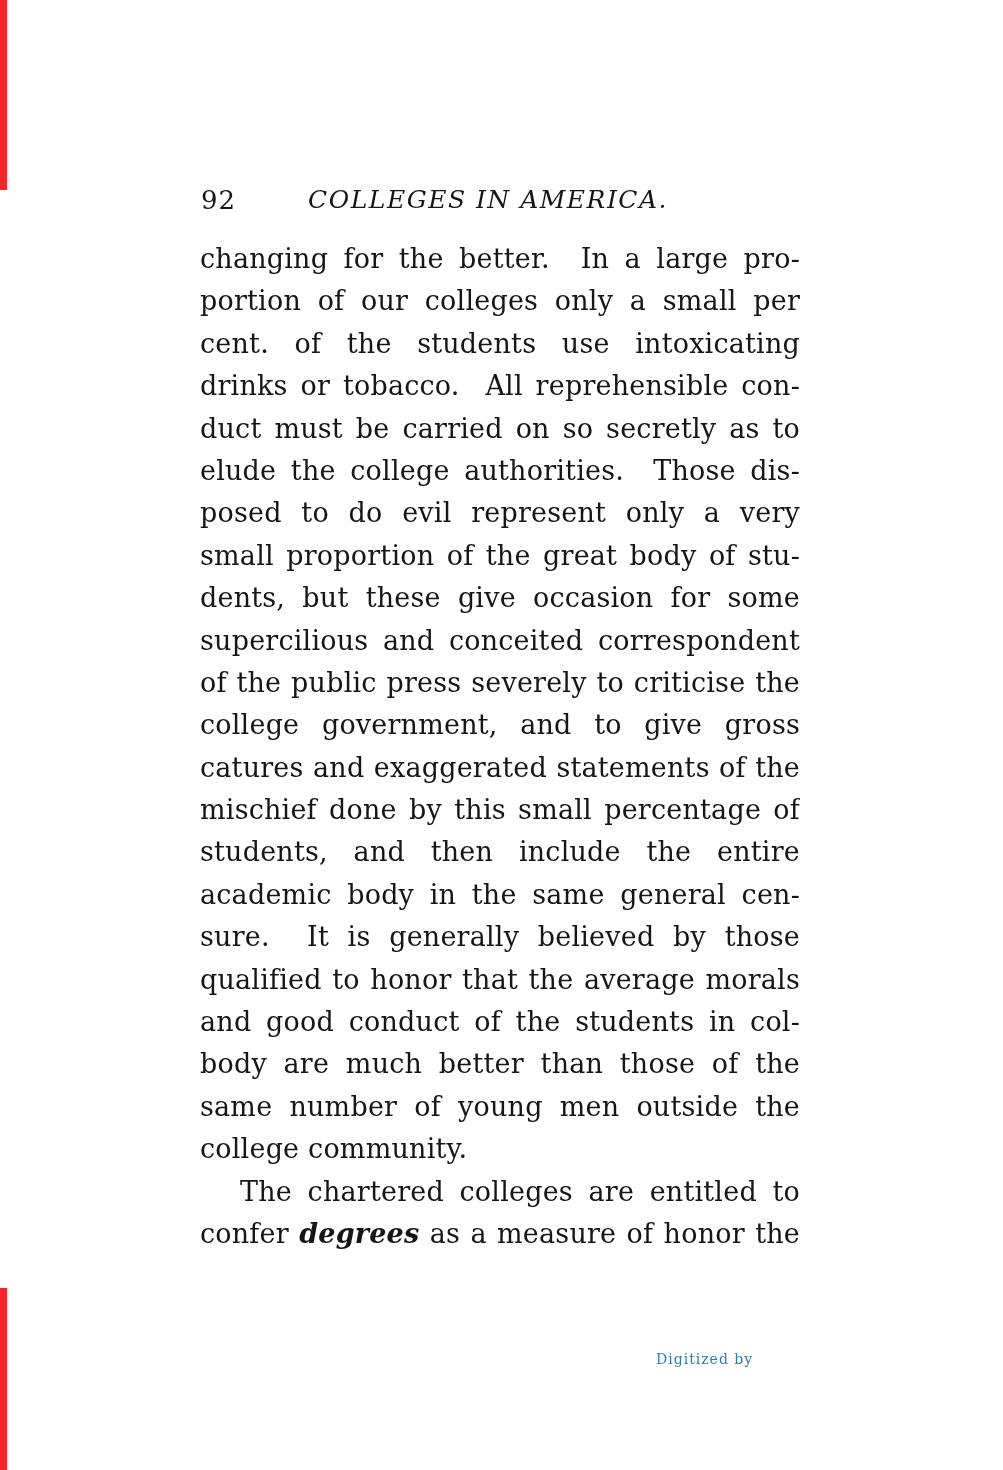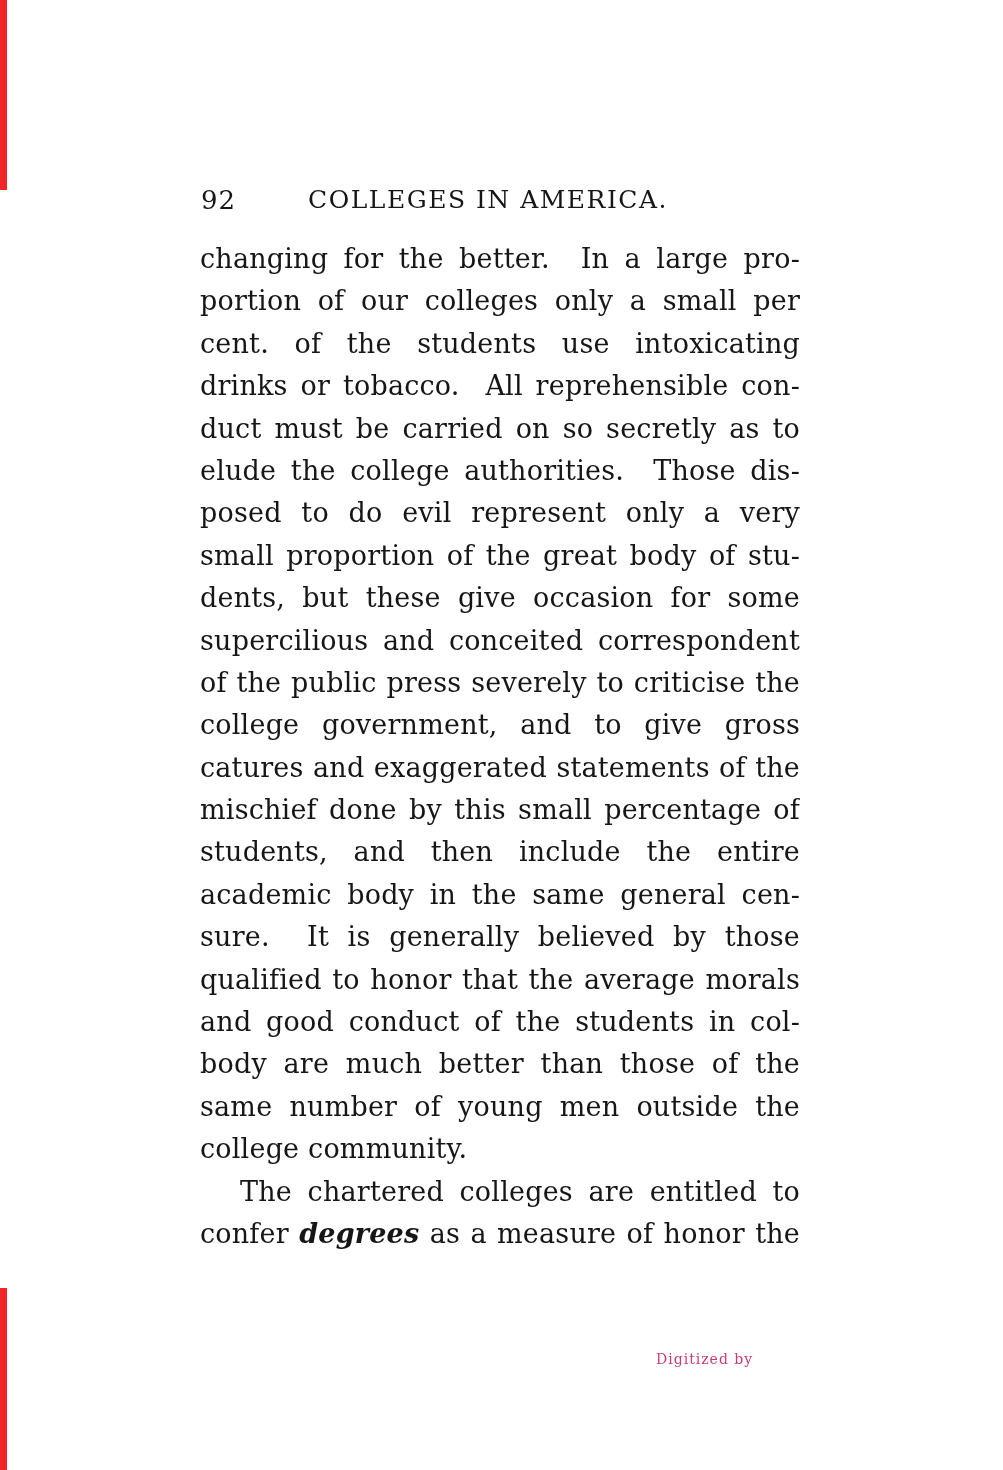--- a/index.html
+++ b/index.html
@@ -21,21 +21,21 @@
   .header{
     position:absolute;top:184px;left:200px;width:600px;height:32px;
     line-height:30px;
   }
   .pagenum{
     position:absolute;left:1px;top:1px;
     font-size:26px;letter-spacing:1px;
   }
   .title{
     display:block;text-align:center;
-    font-size:25px;letter-spacing:1.5px;
+    font-style:italic;font-size:25px;letter-spacing:1.5px;
     position:relative;left:-12px;top:1px;
     white-space:nowrap;
   }
 
   
   .body-text{
     position:absolute;left:200px;top:238px;width:600px;
     font-size:27px;letter-spacing:0.2px;
   }
   .line{
@@ -97,17 +97,17 @@
     <div class="line jl">sure.&nbsp; It is generally believed by those</div>
     <div class="line jl">qualified to honor that the average morals</div>
     <div class="line jl">and good conduct of the students in col-</div>
     <div class="line jl">body are much better than those of the</div>
     <div class="line jl">same number of young men outside the</div>
     <div class="line">college community.</div>
     <div class="line jl indent">The chartered colleges are entitled to</div>
     <div class="line jl"><span>confer</span> <span class="em">degrees</span> <span>as a measure of honor the</span></div>
   </div>
 
-  <div class="watermark" style="color: #be185d; gap: 21px;">
+  <div class="watermark" style="color: #0369a1; gap: 21px;">
     <span class="wm-prefix">Digitized by</span>
   </div>
 
 </div>
 
 </body></html>

